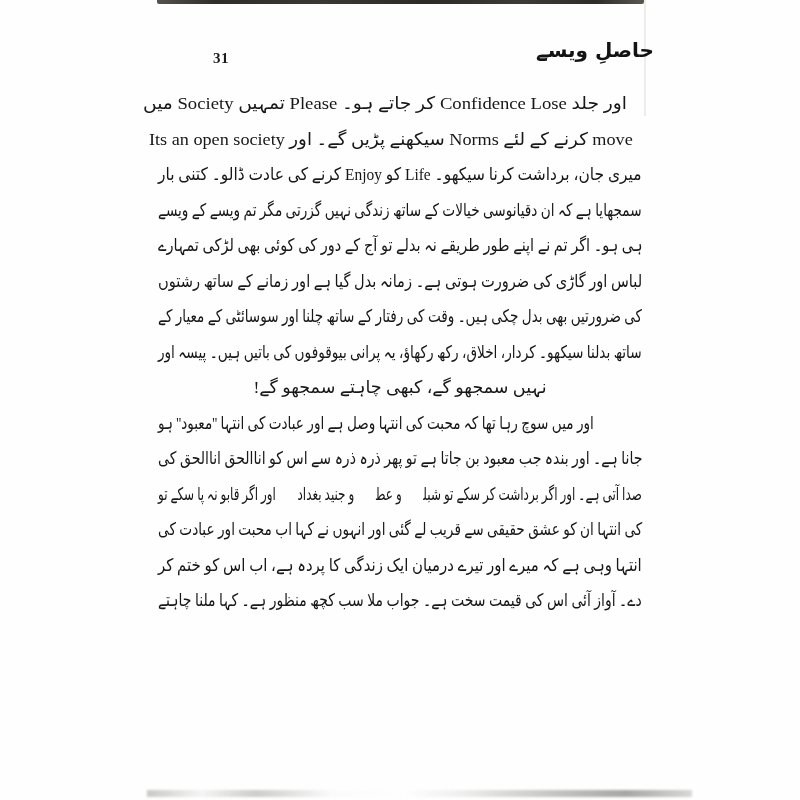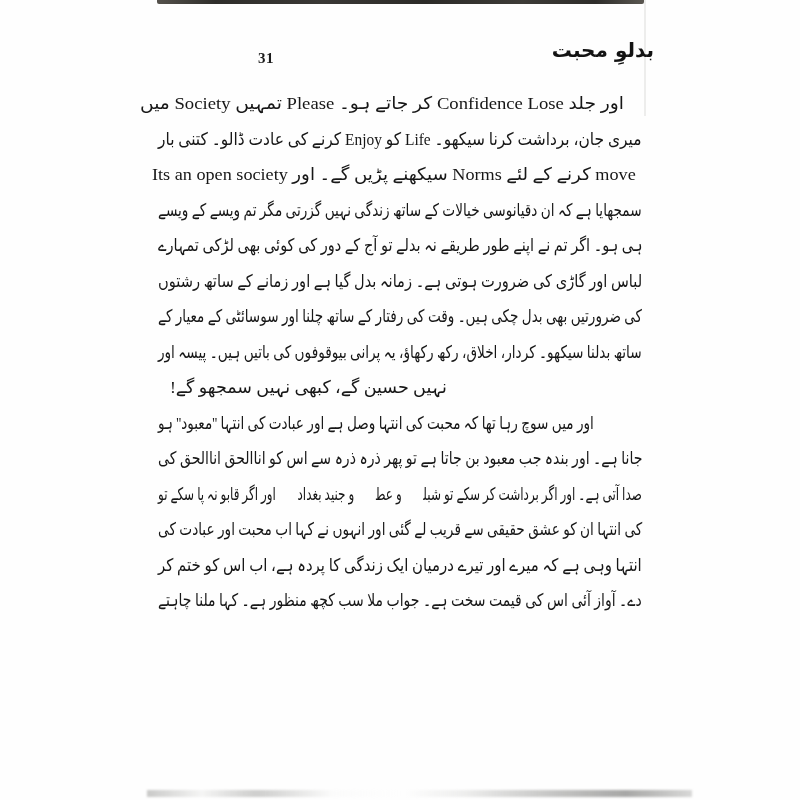--- a/index.html
+++ b/index.html
@@ -29,65 +29,64 @@
       rgba(255,255,255,0) 47%, rgba(210,210,208,0.35) 58%,
       rgba(160,160,158,0.55) 72%, rgba(130,130,128,0.70) 88%,
       rgba(170,170,168,0.45) 100%);
     filter:blur(1px);
   }
   .page-number{
     position:absolute;left:213px;top:50px;
     font-family:"Liberation Serif",serif;
     font-weight:bold;font-size:15px;letter-spacing:0.5px;color:#1c1c1c;
     direction:ltr;
-    margin-left:45px;
   }
   .book-title{
     position:absolute;right:146px;top:38px;
     font-family:"DejaVu Sans",sans-serif;
     font-weight:bold;font-size:20px;color:#131313;
     direction:rtl;white-space:nowrap;
   }
   .body-text{
     position:absolute;left:158px;top:86px;width:484px;
     direction:rtl;color:#171717;
     font-size:17.5px;
   }
   .line{
     height:35.5px;line-height:35.5px;
-    text-align:left;white-space:nowrap;overflow:visible;margin-left:12px;
+    text-align:center;white-space:nowrap;overflow:visible;
   }
   .line-inner{
     display:inline-block;white-space:nowrap;
     transform-origin:right center;
   }
   .line.indent{padding-right:48px;}
 </style>
 </head>
 <body>
 
 <div class="scan-page">
 
   <div class="scan-top-edge"></div>
   <div class="fold-line"></div>
 
   <div class="page-number">31</div>
-  <div class="book-title">بدلوِ محبت</div>
+  <div class="book-title">حاصلِ ویسے</div>
 
   <div class="body-text">
 
     <div class="line"><span class="line-inner" style="transform: scaleX(1.0661);">اور جلد Confidence Lose کر جاتے ہو۔ Please تمہیں Society میں</span></div>
+    <div class="line"><span class="line-inner" style="transform: scaleX(1.0386);">move کرنے کے لئے Norms سیکھنے پڑیں گے۔ اور Its an open society</span></div>
     <div class="line"><span class="line-inner" style="transform: scaleX(0.8832);">میری جان، برداشت کرنا سیکھو۔ Life کو Enjoy کرنے کی عادت ڈالو۔ کتنی بار</span></div>
-    <div class="line"><span class="line-inner" style="transform: scaleX(1.0386);">move کرنے کے لئے Norms سیکھنے پڑیں گے۔ اور Its an open society</span></div>
     <div class="line"><span class="line-inner" style="transform: scaleX(0.7781);">سمجھایا ہے کہ ان دقیانوسی خیالات کے ساتھ زندگی نہیں گزرتی مگر تم ویسے کے ویسے</span></div>
     <div class="line"><span class="line-inner" style="transform: scaleX(0.8288);">ہی ہو۔ اگر تم نے اپنے طور طریقے نہ بدلے تو آج کے دور کی کوئی بھی لڑکی تمہارے</span></div>
     <div class="line"><span class="line-inner" style="transform: scaleX(0.8345);">لباس اور گاڑی کی ضرورت ہوتی ہے۔ زمانہ بدل گیا ہے اور زمانے کے ساتھ رشتوں</span></div>
     <div class="line"><span class="line-inner" style="transform: scaleX(0.7744);">کی ضرورتیں بھی بدل چکی ہیں۔ وقت کی رفتار کے ساتھ چلنا اور سوسائٹی کے معیار کے</span></div>
     <div class="line"><span class="line-inner" style="transform: scaleX(0.7794);">ساتھ بدلنا سیکھو۔ کردار، اخلاق، رکھ رکھاؤ، یہ پرانی بیوقوفوں کی باتیں ہیں۔ پیسہ اور</span></div>
-    <div class="line no-stretch"><span class="line-inner">نہیں حسین گے، کبھی نہیں سمجھو گے!</span></div>
+    <div class="line no-stretch"><span class="line-inner">نہیں سمجھو گے، کبھی چاہتے سمجھو گے!</span></div>
 
     <div class="line indent"><span class="line-inner" style="transform: scaleX(0.7758);">اور میں سوچ رہا تھا کہ محبت کی انتہا وصل ہے اور عبادت کی انتہا ''معبود'' ہو</span></div>
     <div class="line"><span class="line-inner" style="transform: scaleX(0.8027);">جانا ہے۔ اور بندہ جب معبود بن جاتا ہے تو پھر ذرہ ذرہ سے اس کو اناالحق اناالحق کی</span></div>
     <div class="line"><span class="line-inner" style="transform: scaleX(0.6846);">صدا آتی ہے۔ اور اگر برداشت کر سکے تو شبلیؒ و عطاؒ و جنید بغدادیؒ اور اگر قابو نہ پا سکے تو</span></div>
     <div class="line"><span class="line-inner" style="transform: scaleX(0.7781);">کی انتہا ان کو عشق حقیقی سے قریب لے گئی اور انہوں نے کہا اب محبت اور عبادت کی</span></div>
     <div class="line"><span class="line-inner" style="transform: scaleX(0.8536);">انتہا وہی ہے کہ میرے اور تیرے درمیان ایک زندگی کا پردہ ہے، اب اس کو ختم کر</span></div>
     <div class="line"><span class="line-inner" style="transform: scaleX(0.7987);">دے۔ آواز آئی اس کی قیمت سخت ہے۔ جواب ملا سب کچھ منظور ہے۔ کہا ملنا چاہتے</span></div>
   </div>
 
   <div class="scan-bottom-edge"></div>

